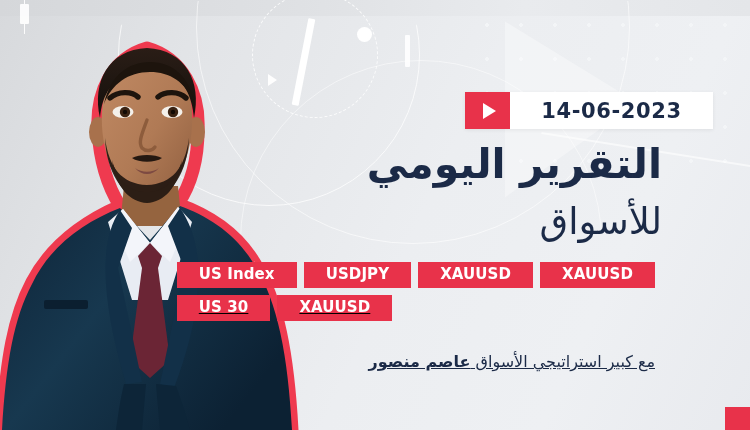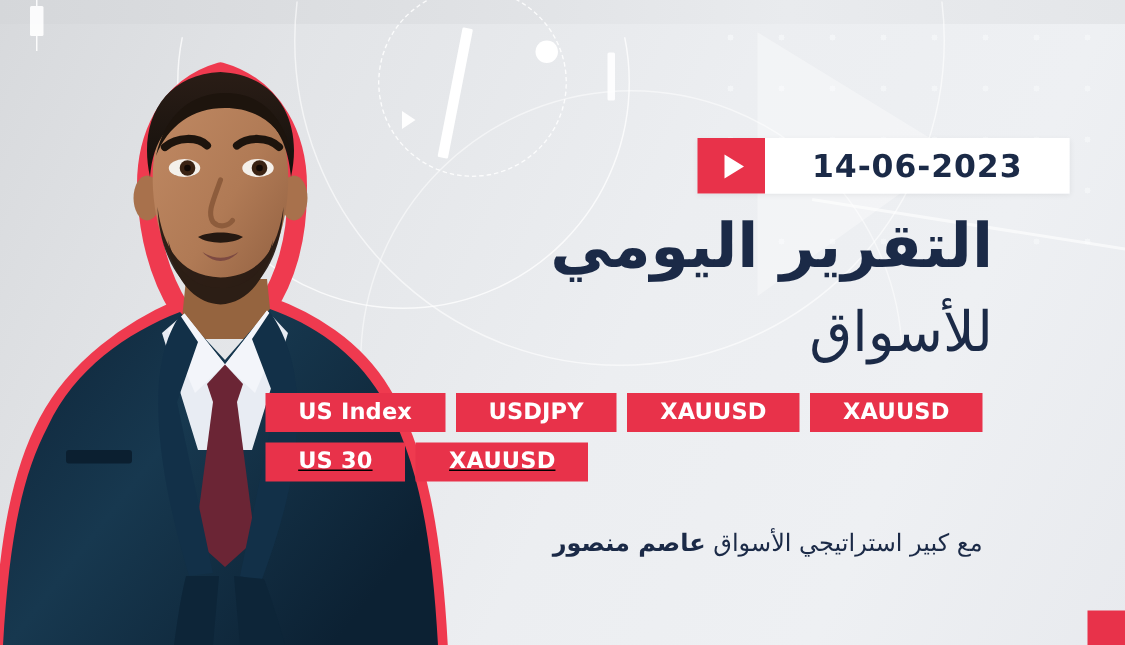--- a/index.html
+++ b/index.html
@@ -123,21 +123,21 @@
   .trow{display:flex;flex-direction:row-reverse;justify-content:flex-start;gap:7px;margin-bottom:7px;}
   .trow.r2{justify-content:flex-start;text-decoration:underline;}
   .tick{
     background:#e8324a;color:#fff;font-size:15px;font-weight:700;
     padding:5px 22px 6px;line-height:1;white-space:nowrap;direction:ltr;
     letter-spacing:.1px;
   }
   
   .byline{
     position:absolute;right:95px;top:352px;direction:rtl;text-align:right;
-    font-size:16px;color:#1b2a47;font-weight:400;
+    font-size:16px;color:#1b2a47;font-weight:400;text-decoration:underline;
   }
   .byline b{font-weight:700;}
 </style>
 </head>
 <body>
 
 <div class="banner">
 
   <div class="topband"></div>
   <div class="dotgrid"></div>

